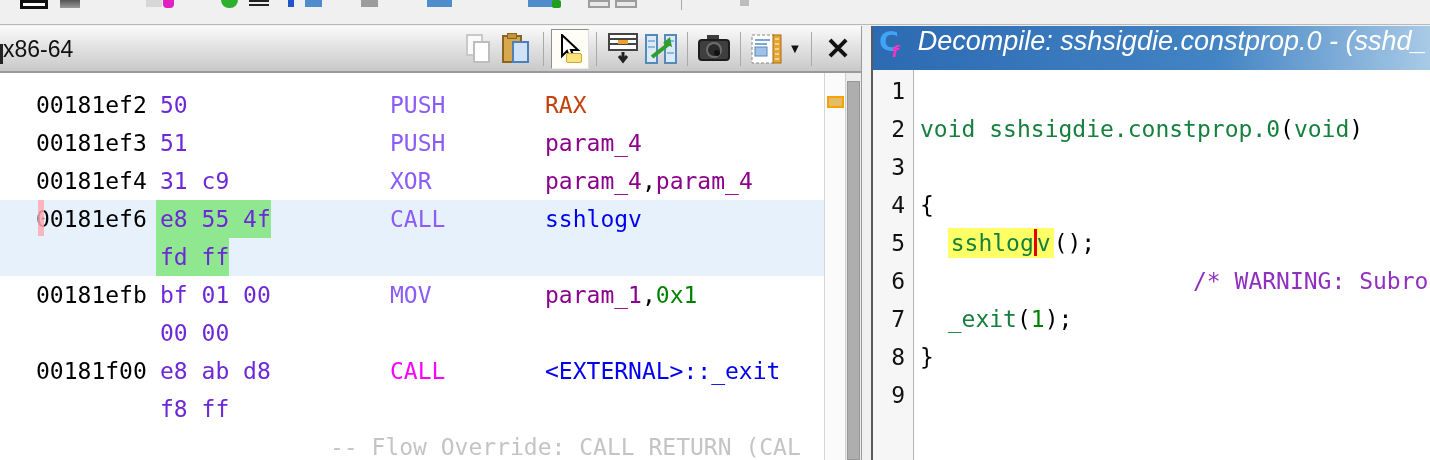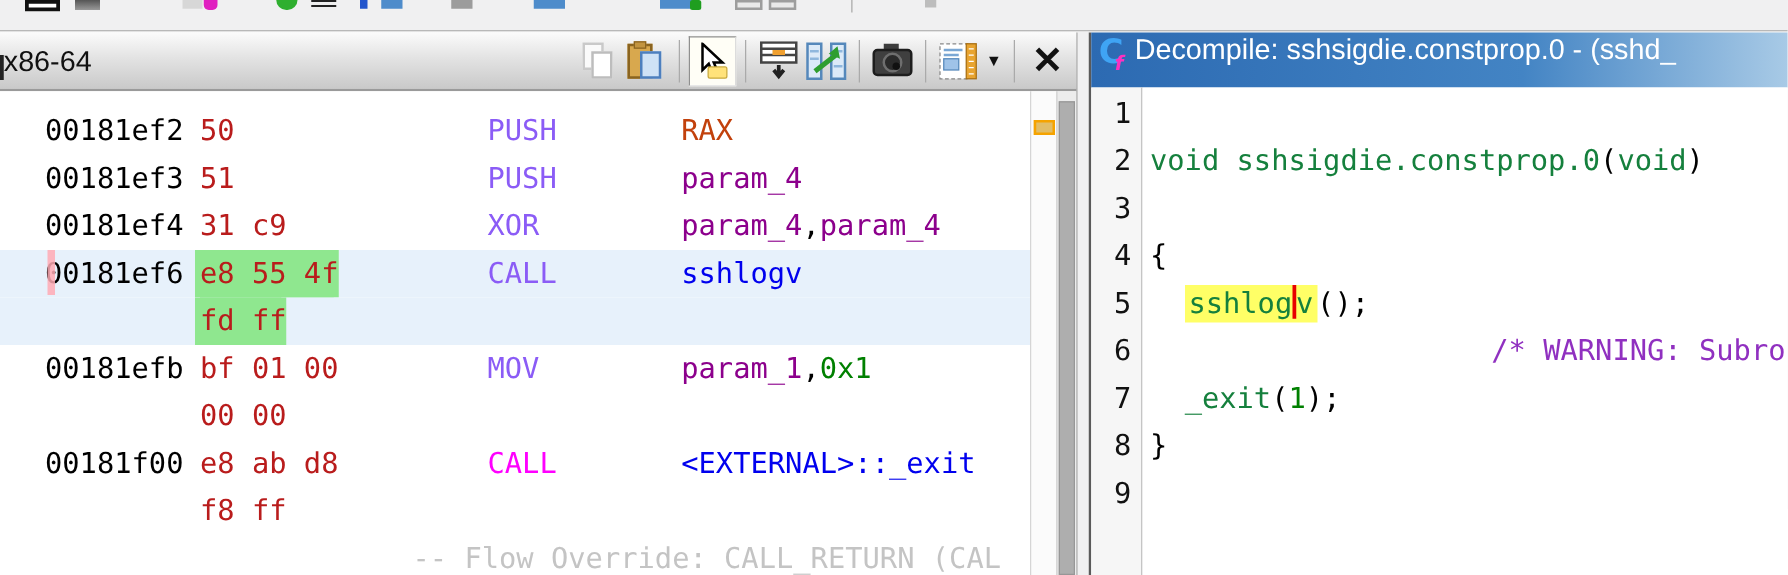--- a/index.html
+++ b/index.html
@@ -55,21 +55,21 @@
 
   
   .listing-body { position:absolute; left:0; top:47px; right:37px; bottom:0;
                   overflow:hidden; background:#fff;
                   font-family:"DejaVu Sans Mono", monospace; font-size:23px; }
   #listing-rows { position:relative; padding-top:13px; width:825px; }
   .lrow { position:relative; height:38px; line-height:38px; white-space:pre; }
   .lrow.sel { background:#e7f1fb; }
   .cell { position:absolute; top:0; }
   .c-addr { left:36px; color:#000; }
-  .c-bytes { left:160px; color:#b91c1c; }
+  .c-bytes { left:160px; color:#6d28d9; }
   .bytes-hl { background:#8fe78f; box-shadow:-4px 0 0 #8fe78f; }
   .bytes-hl.wide { }
   .c-mnem { left:390px; color:#8b5cf6; }
   .c-mnem.override { color:#ff00ff; }
   .c-ops { left:545px; }
   .op-reg { color:#c2410c; }
   .op-var { color:#8c008c; }
   .op-const { color:#008000; }
   .op-func { color:#0000ee; }
   .op-plain { color:#000; }
@@ -92,21 +92,21 @@
 
   
   .decompiler-panel { position:absolute; left:871px; top:26px; right:0; bottom:0;
                       background:#fff; border-left:2px solid #5a5a5a; }
   .panel-header-blue { position:absolute; left:0; top:0; right:0; height:44px;
     background:linear-gradient(to right, #2c6ab2, #4384c4 62%, #a8cae6);
     display:flex; color:#fff; }
   .dec-icon { margin-left:6px; font-family:"DejaVu Sans", sans-serif; font-weight:bold;
               font-size:27px; color:#3fa4f4; text-shadow:0 1px 1px #0c3precision; position:relative; }
   .dec-icon .f { font-size:16px; color:#ff2fc0; margin-left:-7px; vertical-align:-6px; font-style:italic; }
-  .dec-title { margin-left:9px; font-size:23px; white-space:nowrap; overflow:hidden; }
+  .dec-title { margin-left:19px; font-size:27px; white-space:nowrap; overflow:hidden;font-style:italic; }
 
   .decomp-body { position:absolute; left:0; top:44px; right:0; bottom:0; display:flex;
                  font-family:"DejaVu Sans Mono", monospace; font-size:23px; }
   .gutter { width:41px; background:#f6f6f6; border-right:1px solid #b5b5b5; padding-top:2px; }
   .gutter-line { height:38px; line-height:38px; text-align:right; padding-right:8px; color:#111; }
   .code-area { flex:1; background:#fff; padding:2px 0 0 6px; overflow:hidden; }
   .code-line { height:38px; line-height:38px; white-space:pre; }
   .code-line.comment-line { padding-left:273px; }
   .tk-kw { color:#15803d; }
   .tk-plain { color:#000; }

